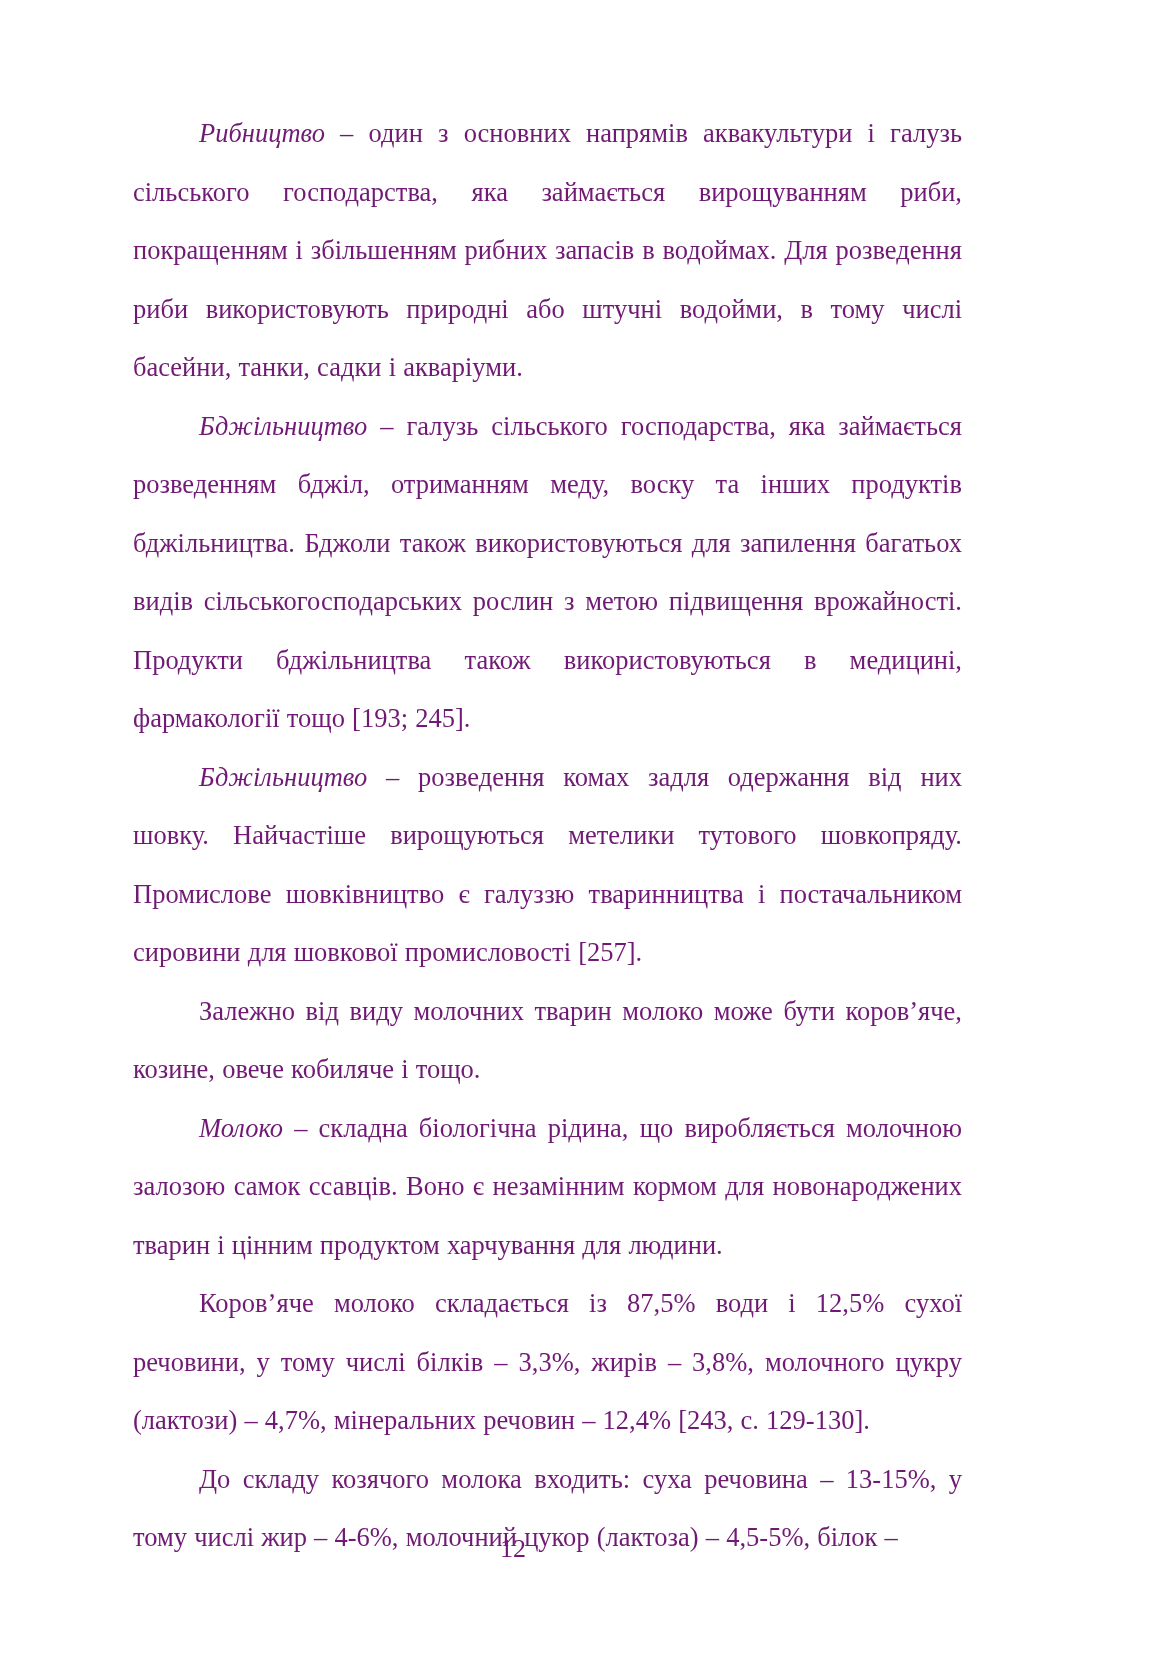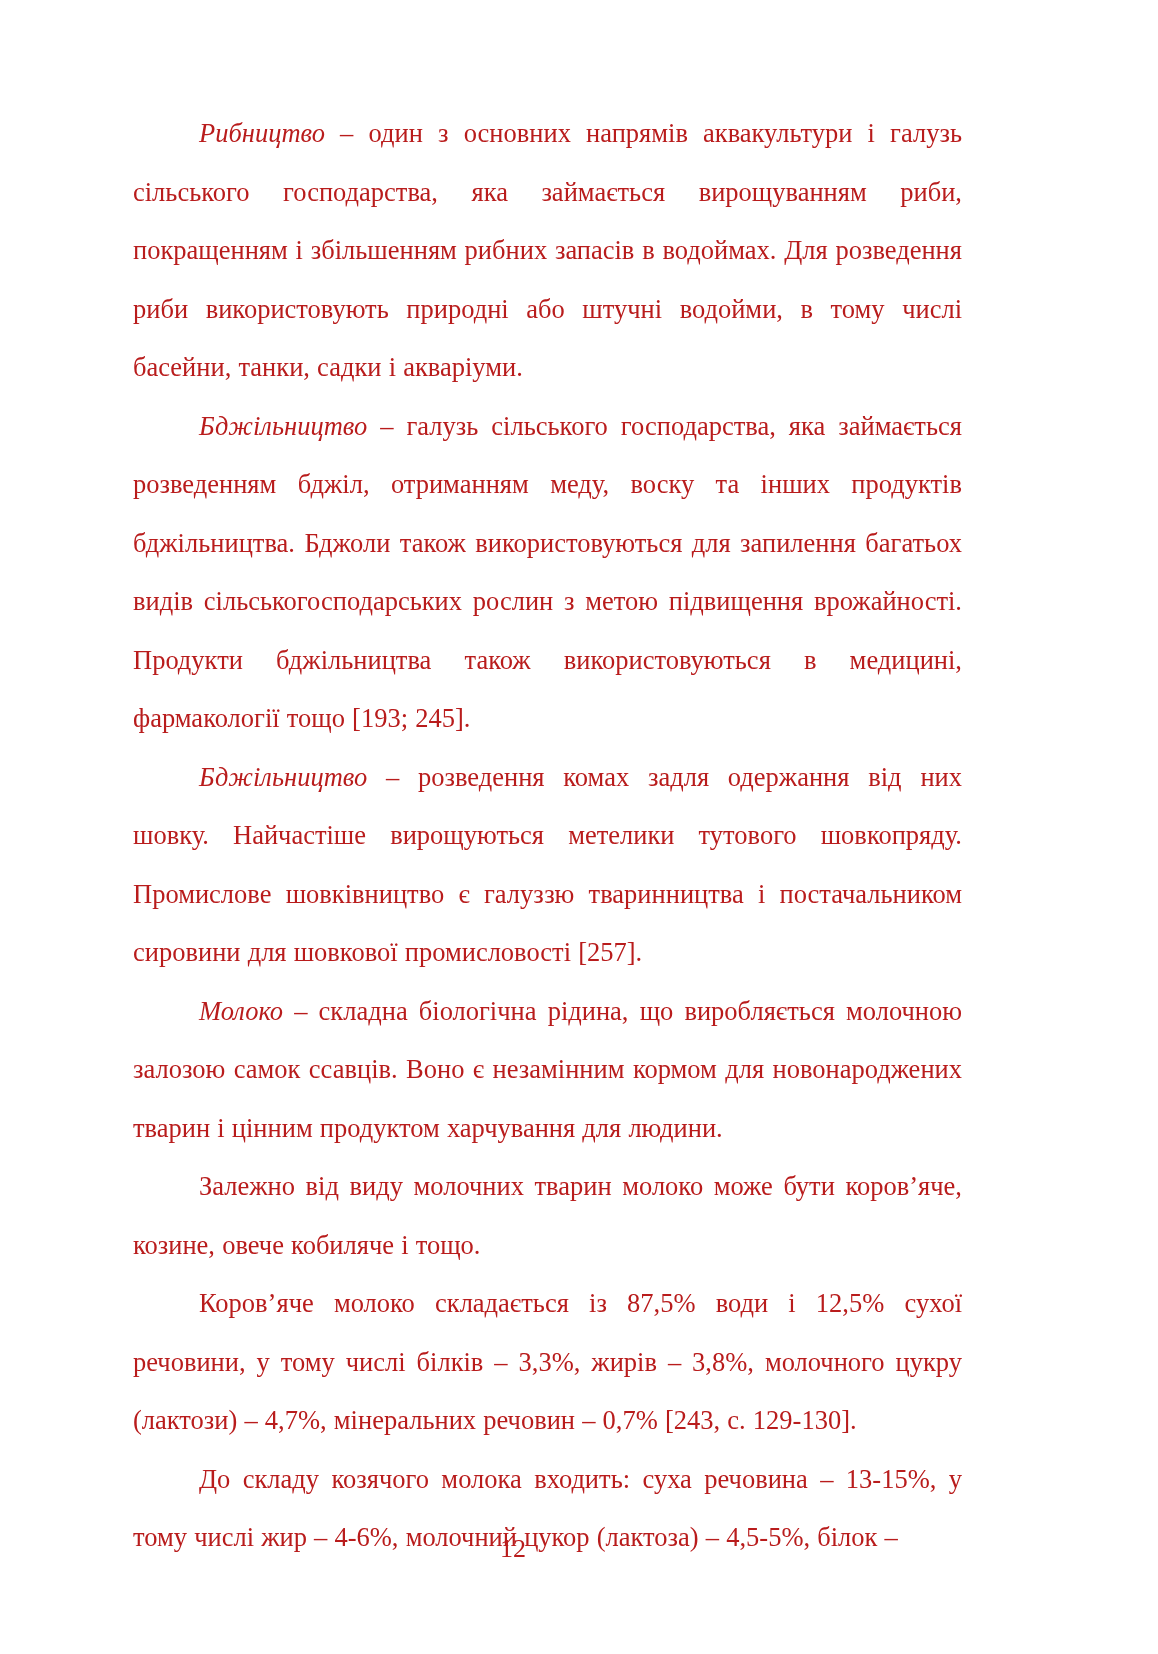--- a/index.html
+++ b/index.html
@@ -7,21 +7,21 @@
     padding: 0;
     background: #ffffff;
   }
   .page {
     position: relative;
     width: 1026px;
     height: 1654px;
     background: #ffffff;
     box-sizing: border-box;
     font-family: "Liberation Serif", "DejaVu Serif", serif;
-    color: #b91c1c;
+    color: #701a75;
     overflow: hidden;
   }
   .content {
     position: absolute;
     left: 133px;
     top: 104px;
     width: 829px;
   }
   p.body-par {
     margin: 0 0 0 0;
@@ -63,25 +63,25 @@
 
   <div class="content">
 
     <p class="body-par"><span class="term">Рибництво</span><span> – один з основних напрямів аквакультури і галузь сільського господарства, яка займається вирощуванням риби, покращенням і збільшенням рибних запасів в водоймах. Для розведення риби використовують природні або штучні водойми, в тому числі басейни, танки, садки і акваріуми.</span></p>
 
     <p class="body-par"><span class="term">Бджільництво</span><span> – галузь сільського господарства, яка займається розведенням бджіл, отриманням меду, воску та інших продуктів бджільництва. Бджоли також використовуються для запилення багатьох видів сільськогосподарських рослин з метою підвищення врожайності. Продукти бджільництва також використовуються в медицині, фармакології тощо [193; 245].</span></p>
 
     <p class="body-par"><span class="term">Бджільництво</span><span> – розведення комах задля одержання від них шовку. Найчастіше вирощуються метелики тутового шовкопряду. Промислове шовківництво є галуззю тваринництва і постачальником сировини для шовкової промисловості [257].</span></p>
 
 
+    <p class="body-par">Залежно від виду молочних тварин молоко може бути коров’яче, козине, овече кобиляче і тощо.</p>
+
     <p class="body-par"><span class="term">Молоко</span><span> – складна біологічна рідина, що виробляється молочною залозою самок ссавців. Воно є незамінним кормом для новонароджених тварин і цінним продуктом харчування для людини.</span></p>
 
-    <p class="body-par">Залежно від виду молочних тварин молоко може бути коров’яче, козине, овече кобиляче і тощо.</p>
-
-    <p class="body-par">Коров’яче молоко складається із 87,5% води і 12,5% сухої речовини, у тому числі білків – 3,3%, жирів – 3,8%, молочного цукру (лактози) – 4,7%, мінеральних речовин – 0,7% [243, с. 129-130].</p>
+    <p class="body-par">Коров’яче молоко складається із 87,5% води і 12,5% сухої речовини, у тому числі білків – 3,3%, жирів – 3,8%, молочного цукру (лактози) – 4,7%, мінеральних речовин – 12,4% [243, с. 129-130].</p>
 
     <p class="body-par">До складу козячого молока входить: суха речовина – 13-15%, у тому числі жир – 4-6%, молочний цукор (лактоза) – 4,5-5%, білок –</p>
 
   </div>
 
   <div class="page-number">12</div>
 
 </div>
 
 </body></html>

